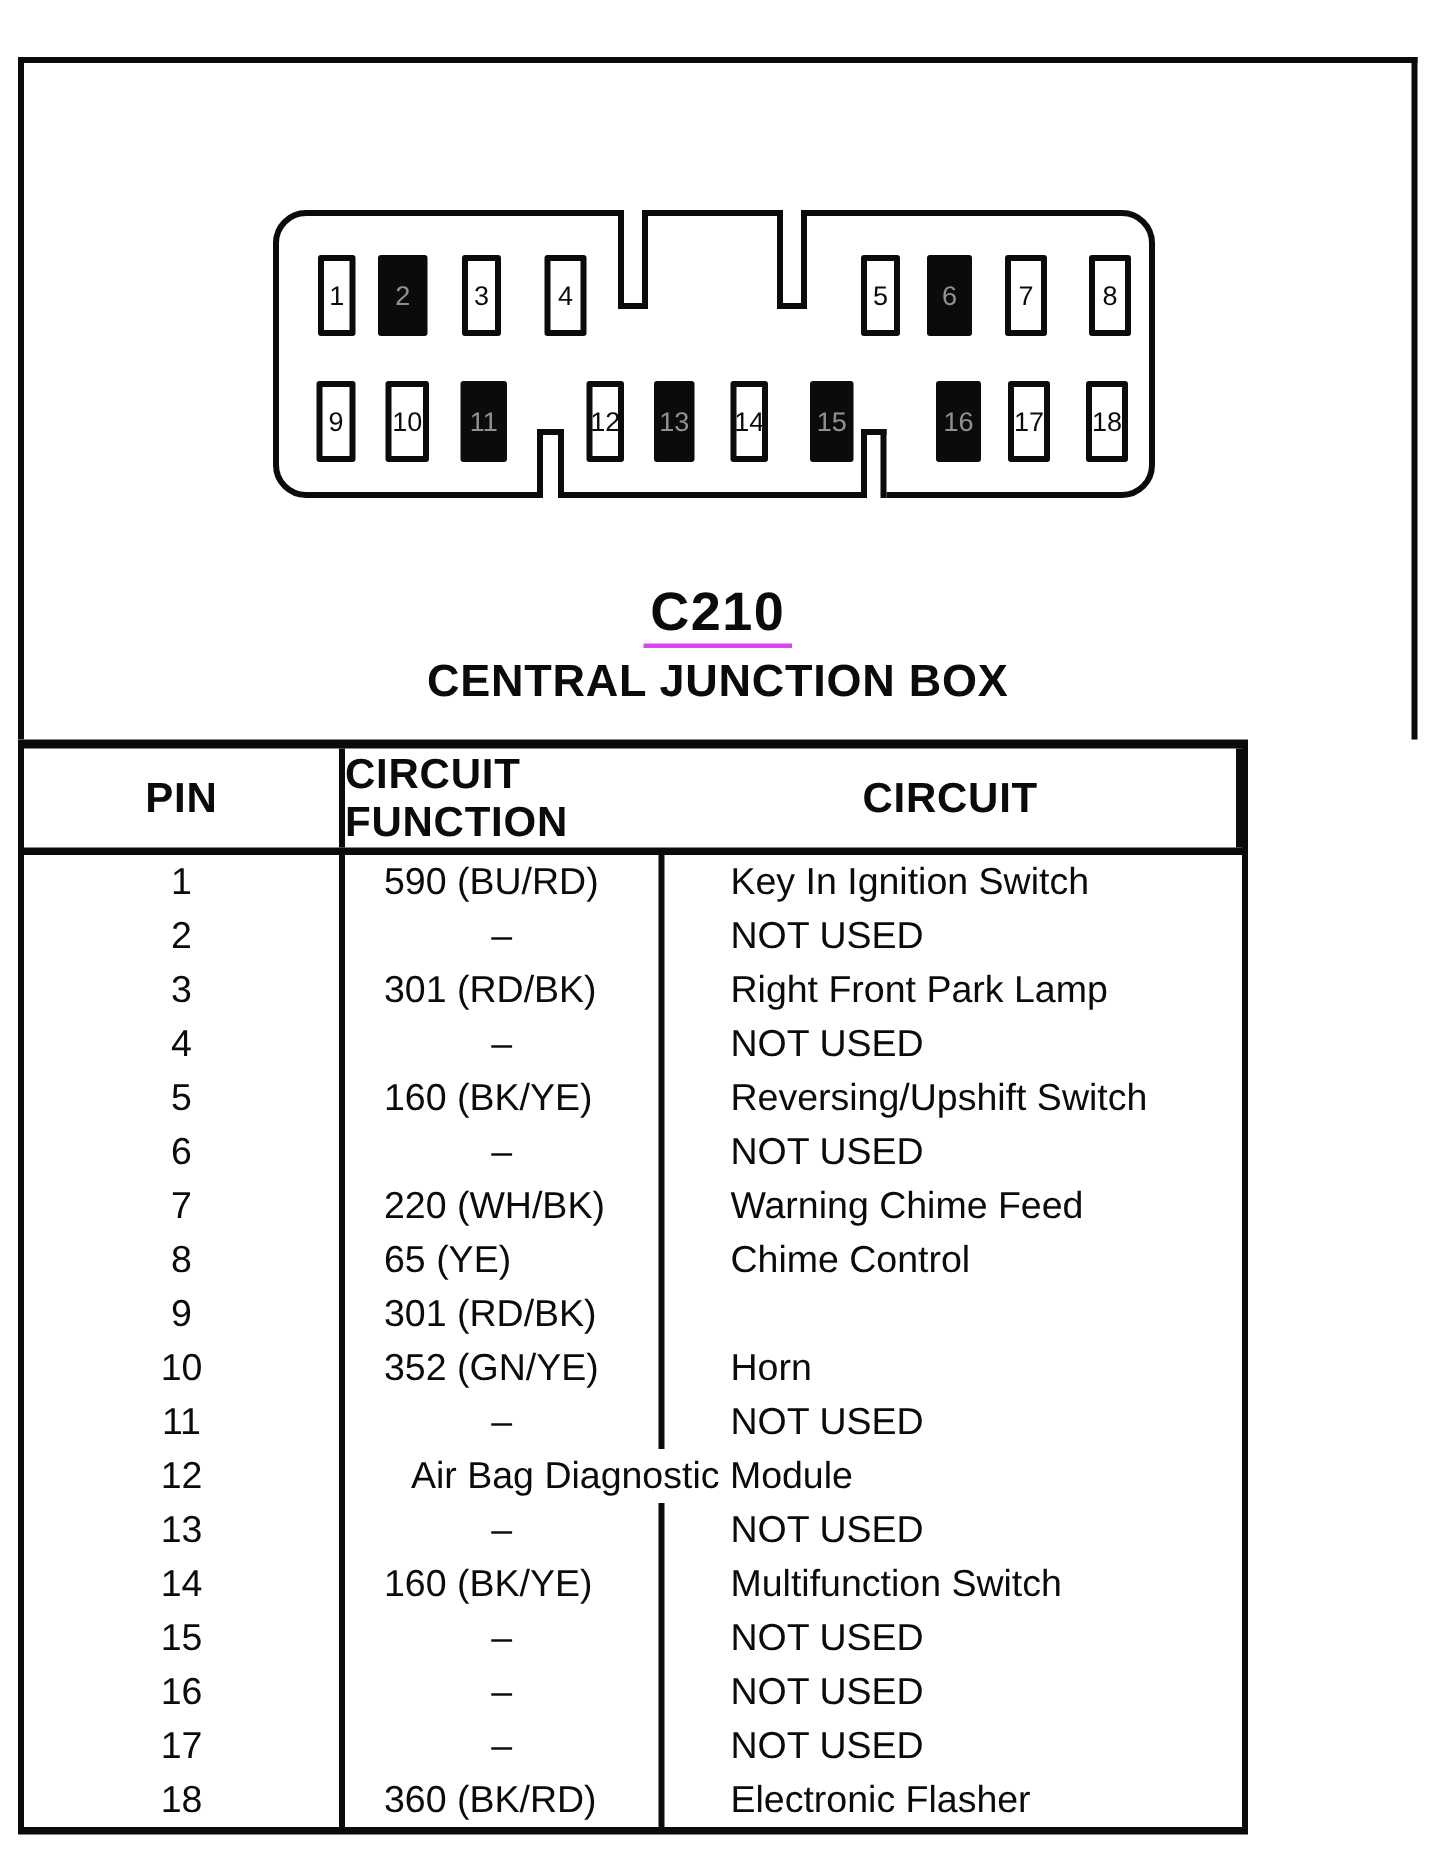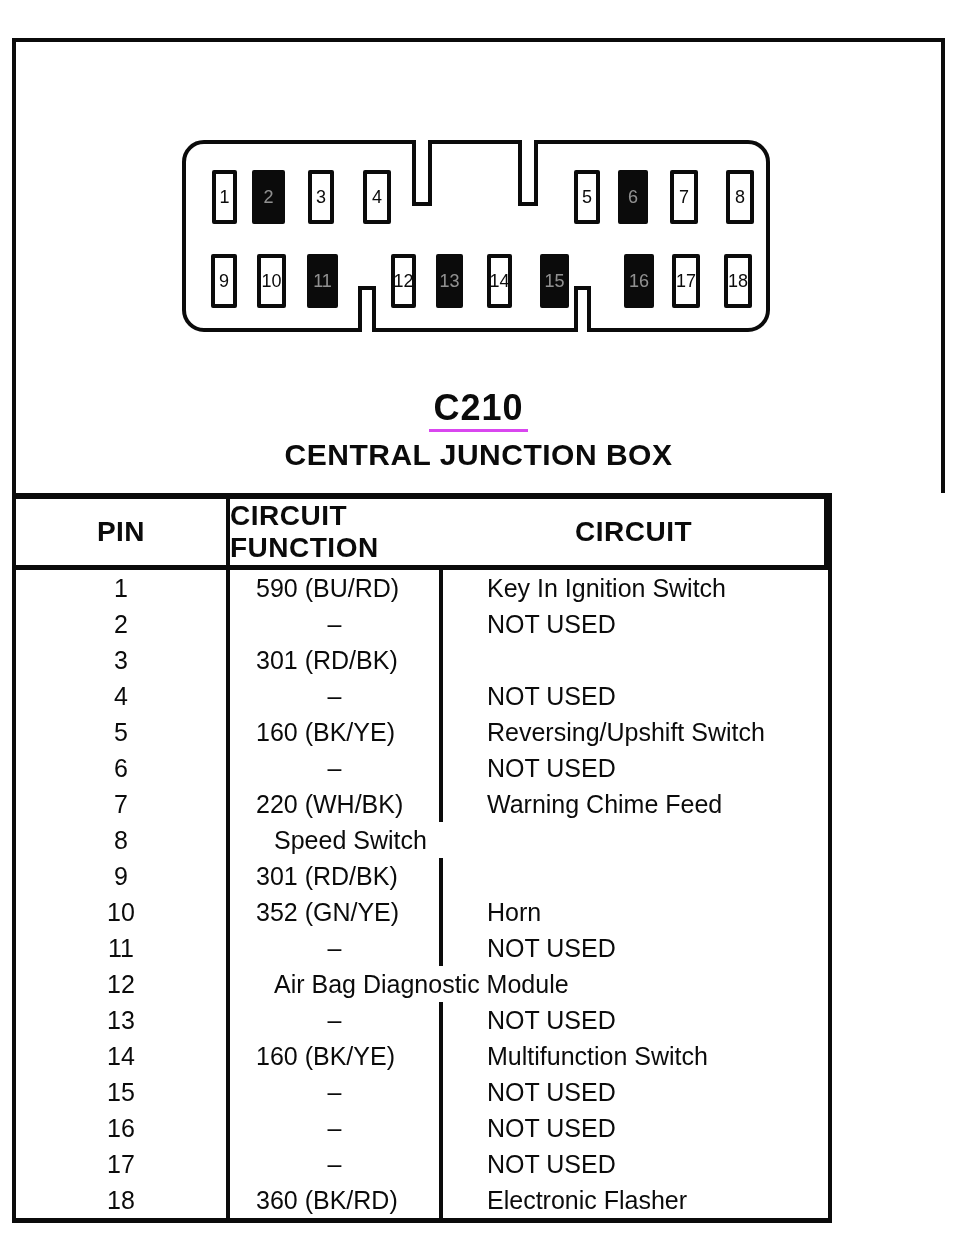--- a/index.html
+++ b/index.html
@@ -143,20 +143,21 @@
           <div class="td c3">Key In Ignition Switch</div>
         </div>
         <div class="trow">
           <div class="td c1">2</div>
           <div class="td c2 dash">–</div>
           <div class="td c3">NOT USED</div>
         </div>
         <div class="trow">
           <div class="td c1">3</div>
           <div class="td c2">301 (RD/BK)</div>
+          <div class="td c3">Right Front Park Lamp</div>
         </div>
         <div class="trow">
           <div class="td c1">4</div>
           <div class="td c2 dash">–</div>
           <div class="td c3">NOT USED</div>
         </div>
         <div class="trow">
           <div class="td c1">5</div>
           <div class="td c2">160 (BK/YE)</div>
           <div class="td c3">Reversing/Upshift Switch</div>
@@ -166,21 +167,22 @@
           <div class="td c2 dash">–</div>
           <div class="td c3">NOT USED</div>
         </div>
         <div class="trow">
           <div class="td c1">7</div>
           <div class="td c2">220 (WH/BK)</div>
           <div class="td c3">Warning Chime Feed</div>
         </div>
         <div class="trow">
           <div class="td c1">8</div>
-          <div class="td c3">Speed Switch</div>
+          <div class="td c2">65 (YE)</div>
+          <div class="td c3">Chime Control</div>
         </div>
         <div class="trow">
           <div class="td c1">9</div>
           <div class="td c2">301 (RD/BK)</div>
         </div>
         <div class="trow">
           <div class="td c1">10</div>
           <div class="td c2">352 (GN/YE)</div>
           <div class="td c3">Horn</div>
         </div>

